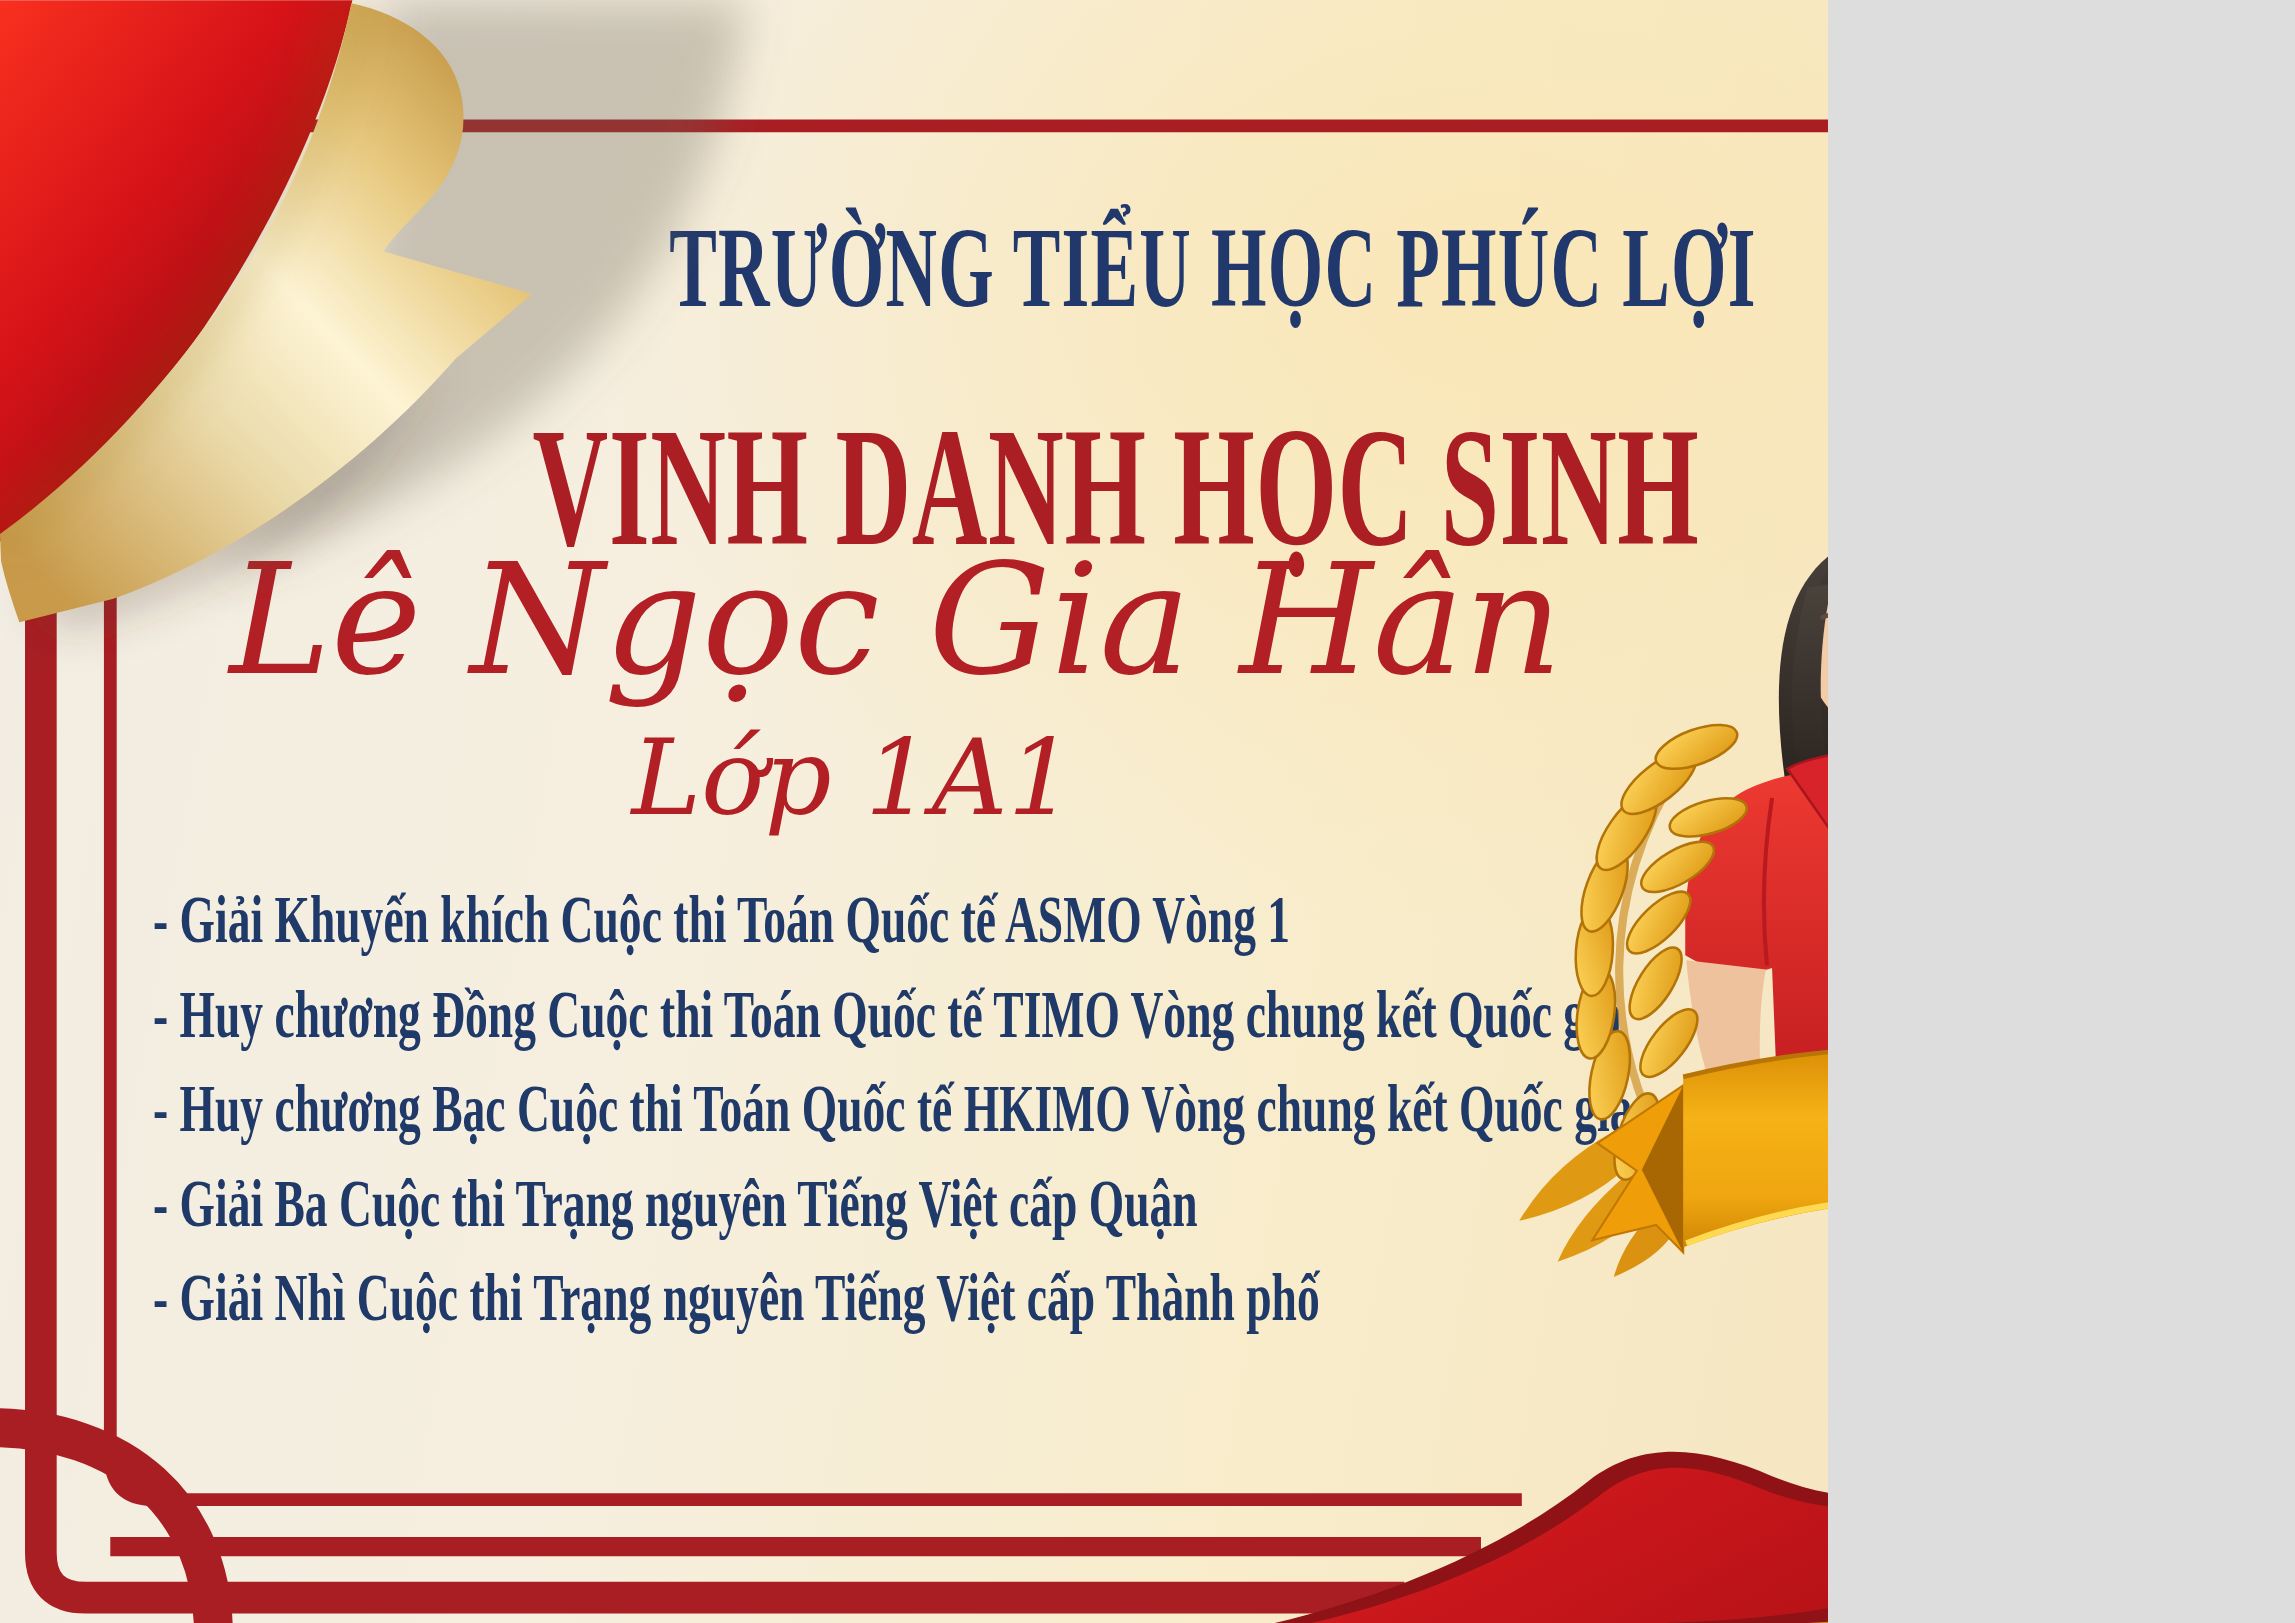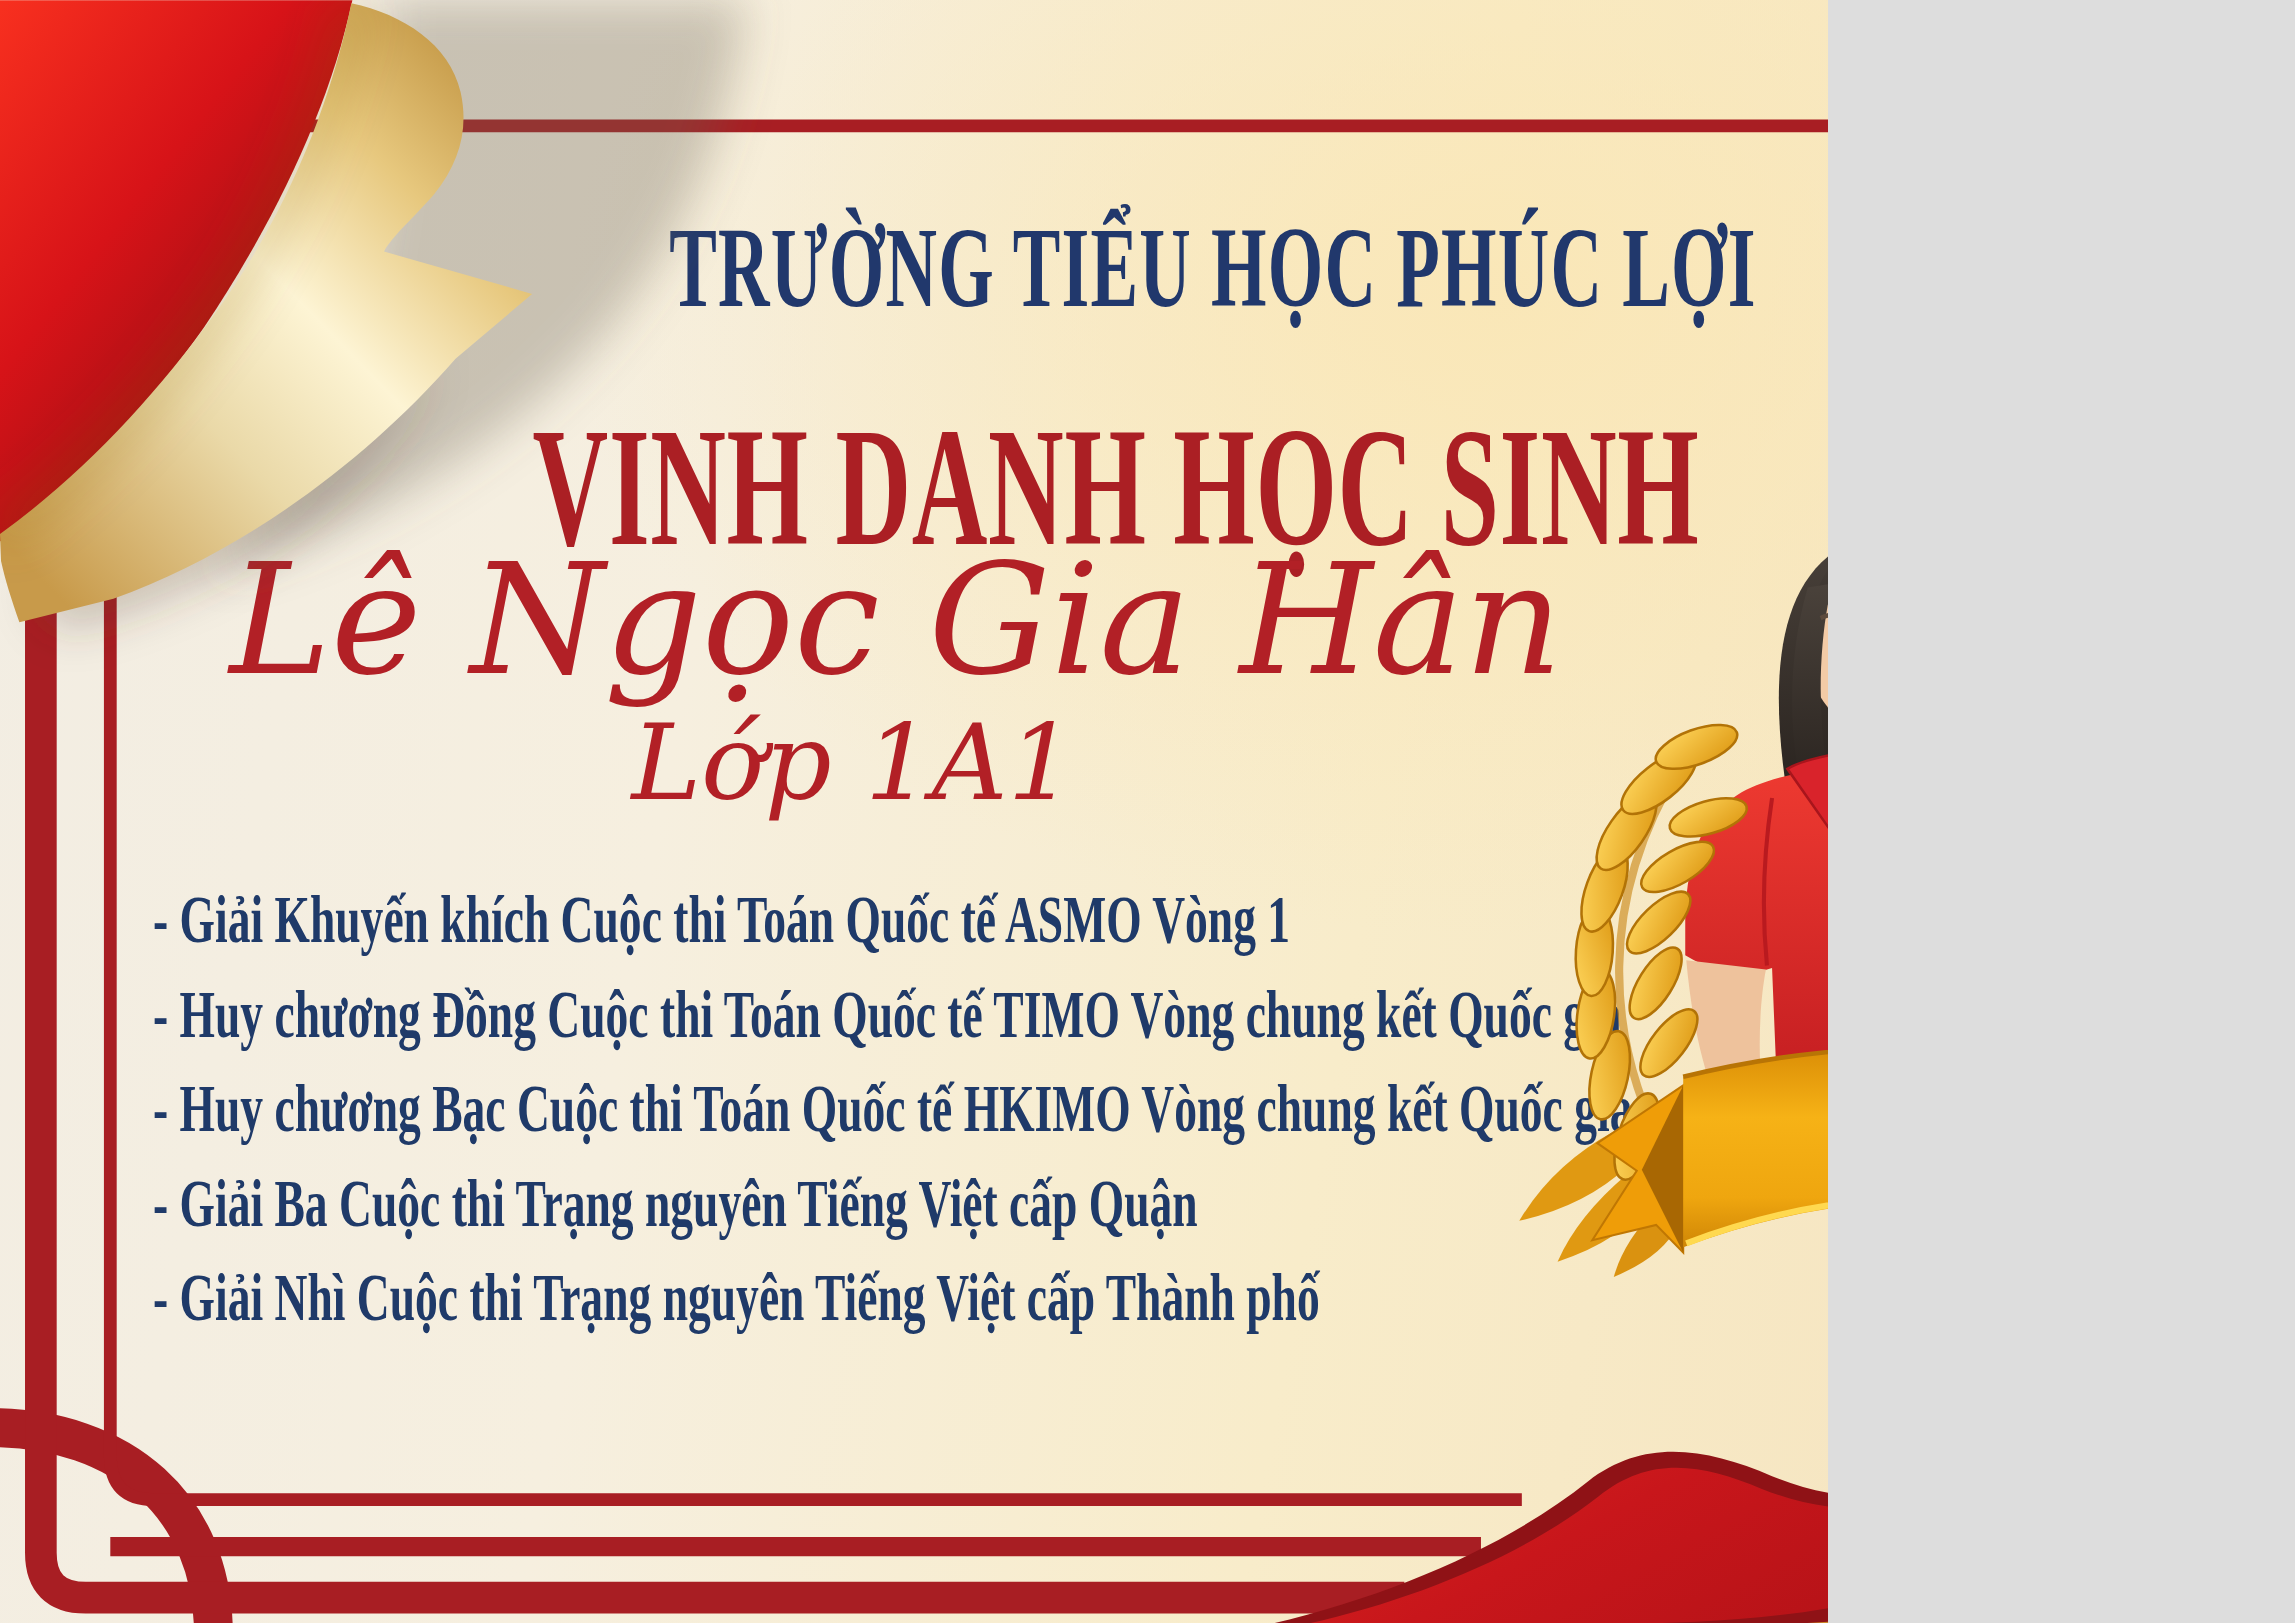--- a/index.html
+++ b/index.html
@@ -53,21 +53,21 @@
 
     <path d="M 80 1040 V 3040 Q 80 3128 168 3128 H 2750" fill="none" stroke="#a81e23" stroke-width="62"></path>
   </svg>
 
   <div class="abs nowrap h1" style="left:1213px;top:210px;">TRƯỜNG TIỂU HỌC PHÚC LỢI</div>
 
   <div class="abs nowrap h2" style="left:1116px;top:403px;">VINH DANH HỌC SINH</div>
 
   <div class="abs nowrap script-name" style="left:896px;top:544px;">Lê Ngọc Gia Hân</div>
 
-  <div class="abs nowrap script-class" style="left:853px;top:711px;">Lớp 1A1</div>
+  <div class="abs nowrap script-class" style="left:853px;top:726px;">Lớp 1A1</div>
 
   <div class="abs nowrap ach" style="left:153px;top:886px;">- Giải Khuyến khích Cuộc thi Toán Quốc tế ASMO Vòng 1</div>
   <div class="abs nowrap ach" style="left:153px;top:981px;">- Huy chương Đồng Cuộc thi Toán Quốc tế TIMO Vòng chung kết Quốc gia</div>
   <div class="abs nowrap ach" style="left:153px;top:1075px;">- Huy chương Bạc Cuộc thi Toán Quốc tế HKIMO Vòng chung kết Quốc gia</div>
   <div class="abs nowrap ach" style="left:153px;top:1170px;">- Giải Ba Cuộc thi Trạng nguyên Tiếng Việt cấp Quận</div>
   <div class="abs nowrap ach" style="left:153px;top:1264px;">- Giải Nhì Cuộc thi Trạng nguyên Tiếng Việt cấp Thành phố</div>
 
   <svg width="2295" height="1624" viewBox="0 0 4494 3179">
     <defs>
       <linearGradient id="goldWave" x1="0" y1="0" x2="1" y2="1">

